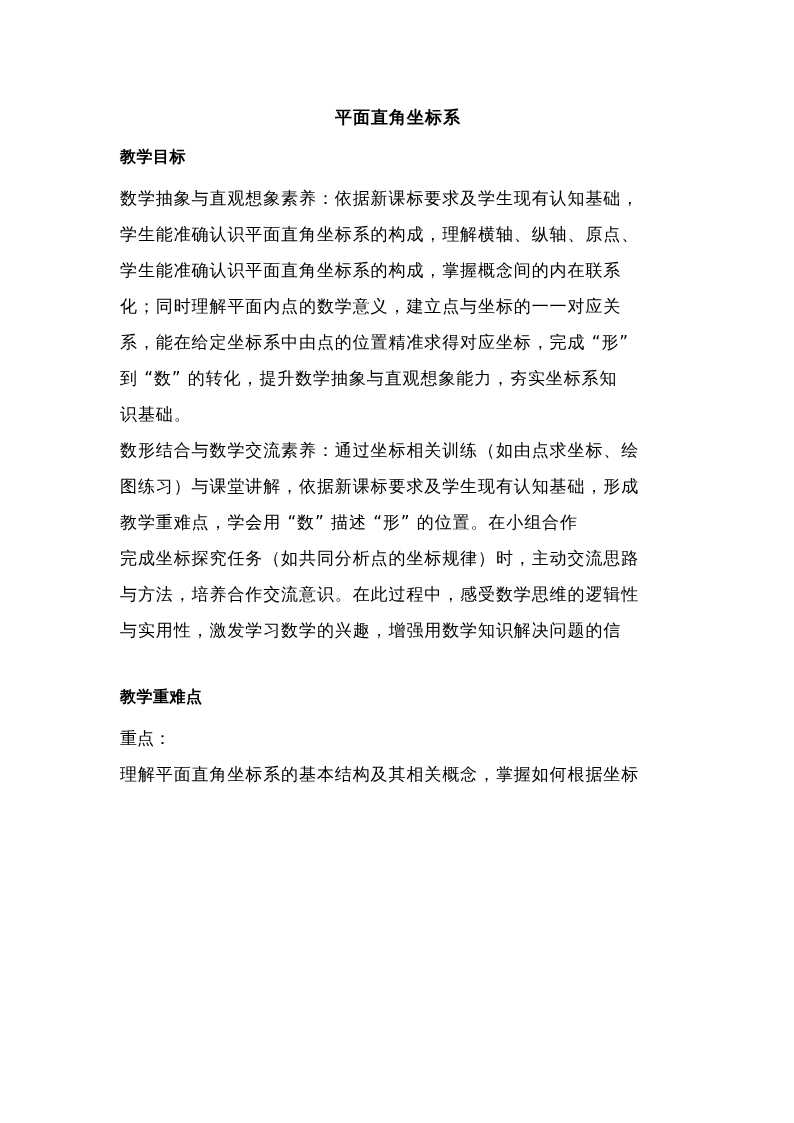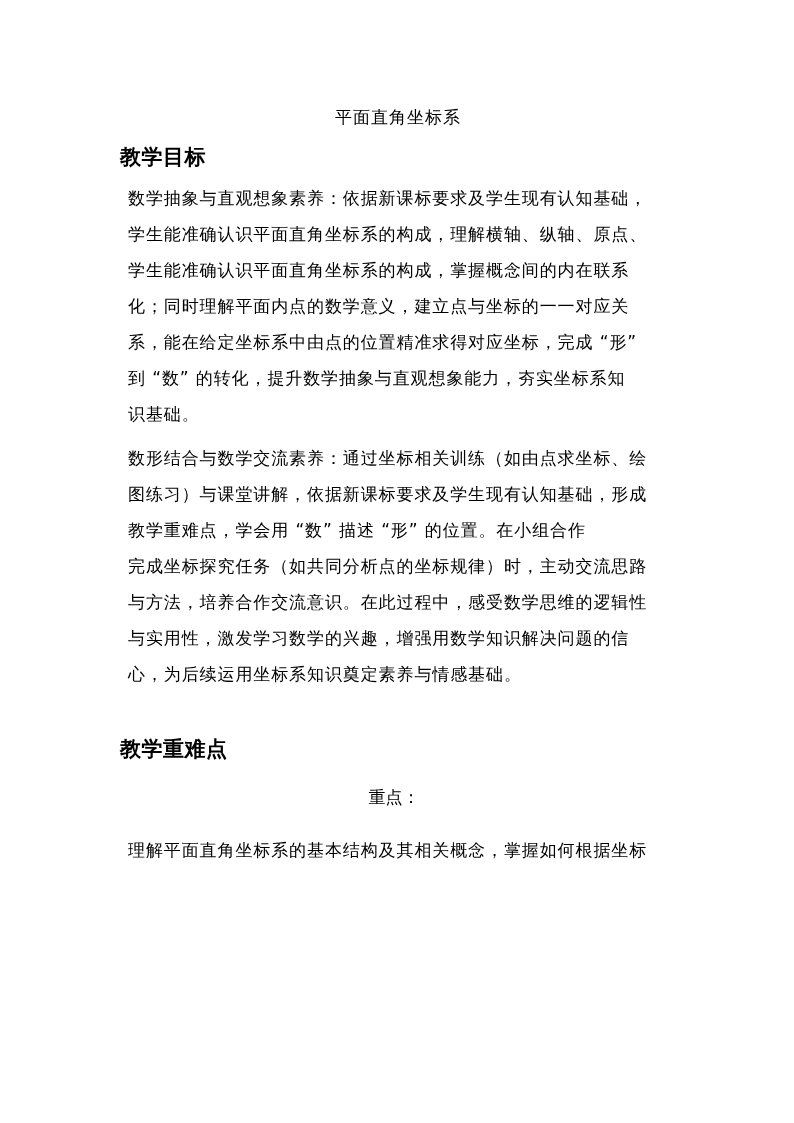--- a/index.html
+++ b/index.html
@@ -20,53 +20,52 @@
     left: 120px;
     top: 104px;
     width: 548px;
   }
   .doc-title {
     text-align: center;
     font-size: 17px;
     line-height: 26px;
     height: 26px;
     margin: 0 0 14px 0;
-    font-weight: normal;
+    font-weight: bold;
     letter-spacing: 1px;
     position: relative;
     left: 4px;
   }
   .section-heading {
-    font-size: 21px;
+    font-size: 16px;
     font-weight: bold;
     line-height: 26px;
     height: 26px;
     margin: 0 0 10px 0;
     letter-spacing: 0.5px;
   }
   .para {
     font-size: 17px;
     line-height: 36px;
-    margin: 8px;
+    margin: 0;
     text-align: justify;
     letter-spacing: 0.9px;
   }
   .para .line {
     display: block;
     height: 36px;
     white-space: nowrap;
   }
   .gap {
     height: 36px;
   }
   .sub-label {
     font-size: 17px;
     line-height: 36px;
-    margin: 17px;
-    text-align: center;
+    margin: 0;
   }
 </style>
 </head>
 <body>
 
 <div class="page">
   <h1 class="doc-title">平面直角坐标系</h1>
 
   <section>
     <h2 class="section-heading">教学目标</h2>
@@ -81,21 +80,20 @@
       <span class="line">识基础。</span>
     </p>
 
     <p class="para">
       <span class="line">数形结合与数学交流素养：通过坐标相关训练（如由点求坐标、绘</span>
       <span class="line">图练习）与课堂讲解，依据新课标要求及学生现有认知基础，形成</span>
       <span class="line">教学重难点，学会用 “数” 描述 “形” 的位置。在小组合作</span>
       <span class="line">完成坐标探究任务（如共同分析点的坐标规律）时，主动交流思路</span>
       <span class="line">与方法，培养合作交流意识。在此过程中，感受数学思维的逻辑性</span>
       <span class="line">与实用性，激发学习数学的兴趣，增强用数学知识解决问题的信</span>
-      <span class="line">心，为后续运用坐标系知识奠定素养与情感基础。</span>
     </p>
   </section>
 
   <div class="gap"></div>
 
   <section>
     <h2 class="section-heading">教学重难点</h2>
     <p class="sub-label">重点：</p>
     <p class="para">
       <span class="line">理解平面直角坐标系的基本结构及其相关概念，掌握如何根据坐标</span>

